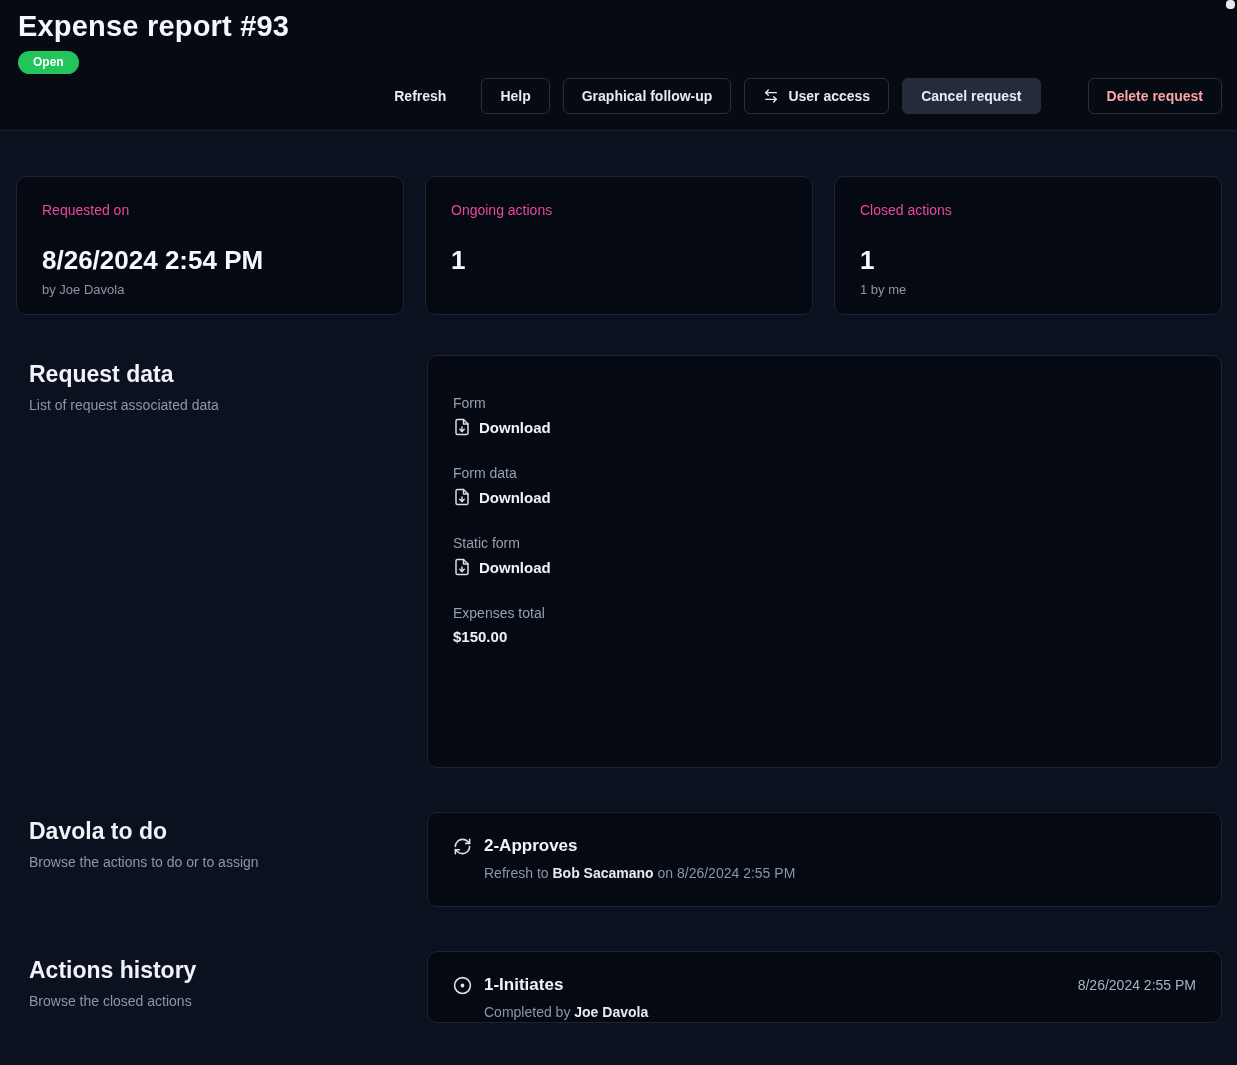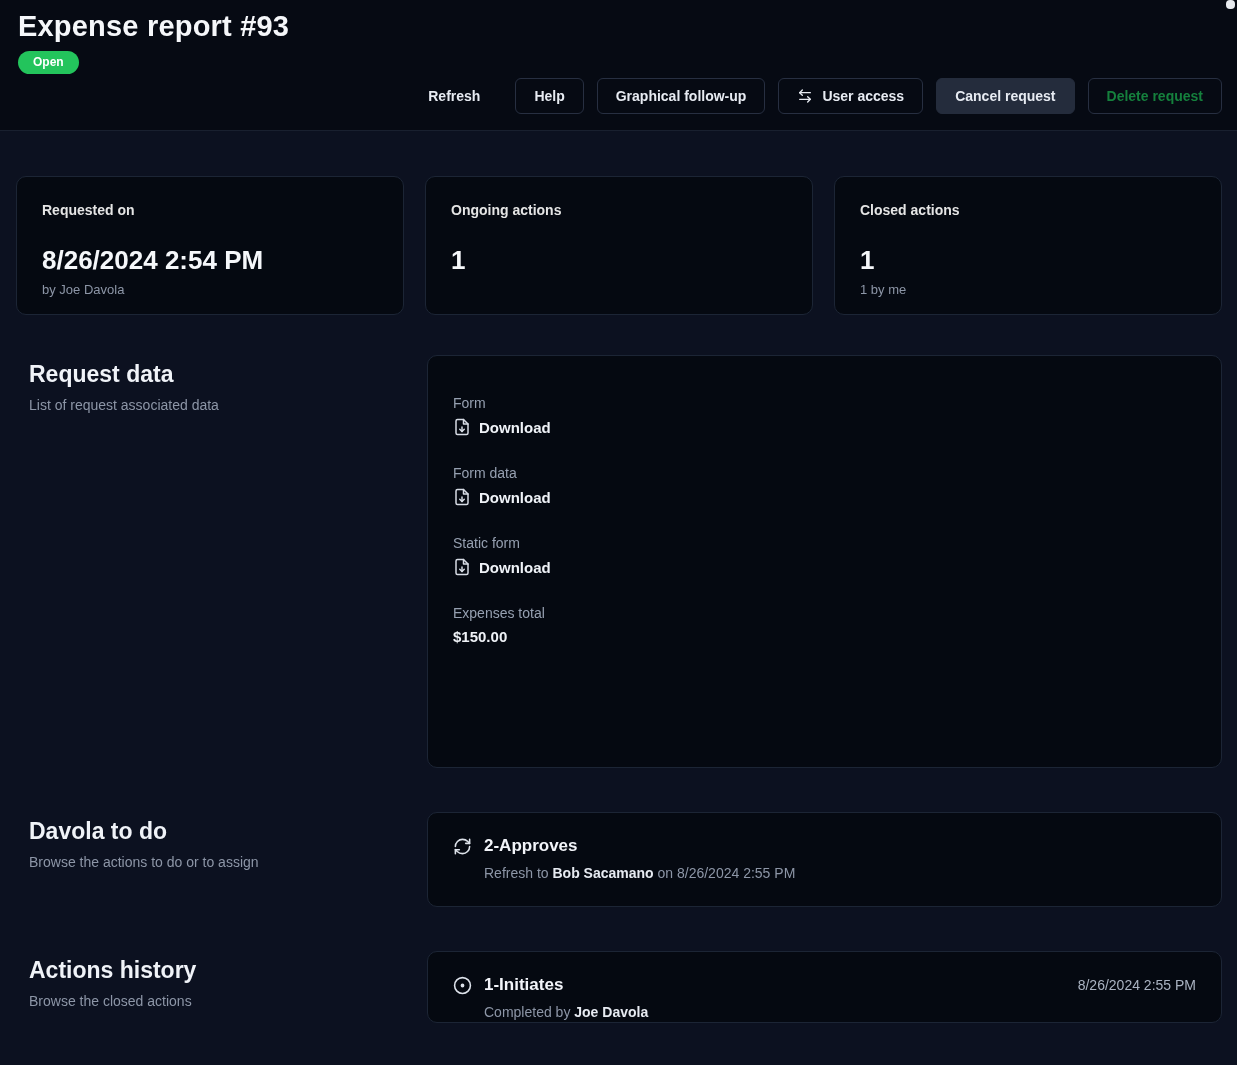--- a/index.html
+++ b/index.html
@@ -57,40 +57,40 @@
     font-size: 14px;
     font-weight: 600;
     display: inline-flex;
     align-items: center;
     gap: 9px;
     cursor: pointer;
     white-space: nowrap;
   }
   .btn-plain { border: none; background: none; padding: 0 22px; }
   .btn-filled { background: #242c3c; border-color: #242c3c; }
-  .btn-danger { color: #15803d; }
+  .btn-danger { color: #fca5a5; margin-left: 34px; }
   .btn svg { flex: 0 0 auto; }
 
   
   .main { padding: 0 15px 0 16px; }
 
   .card {
     background: #050911;
     border: 1px solid #1c2535;
     border-radius: 10px;
   }
 
   .stats-row {
     display: grid;
     grid-template-columns: repeat(3, 1fr);
     gap: 21px;
     margin-top: 45px;
   }
   .stat-card { height: 139px; padding: 25px 25px; }
-  .stat-label { font-size: 14px; font-weight: 700; color: #e5e5e5; }
+  .stat-label { font-size: 14px; font-weight: 400; color: #ec4899; }
   .stat-value { font-size: 26px; font-weight: 700; color: #f5f7fa; margin-top: 28px; line-height: 1.15; }
   .stat-sub { font-size: 13px; color: #8d96a7; margin-top: 6px; }
 
   .split {
     display: grid;
     grid-template-columns: 411px 1fr;
     align-items: start;
   }
   .split-head { padding: 6px 0 0 13px; }
   .section-heading { margin: 0; font-size: 23px; font-weight: 700; color: #f0f3f8; }

